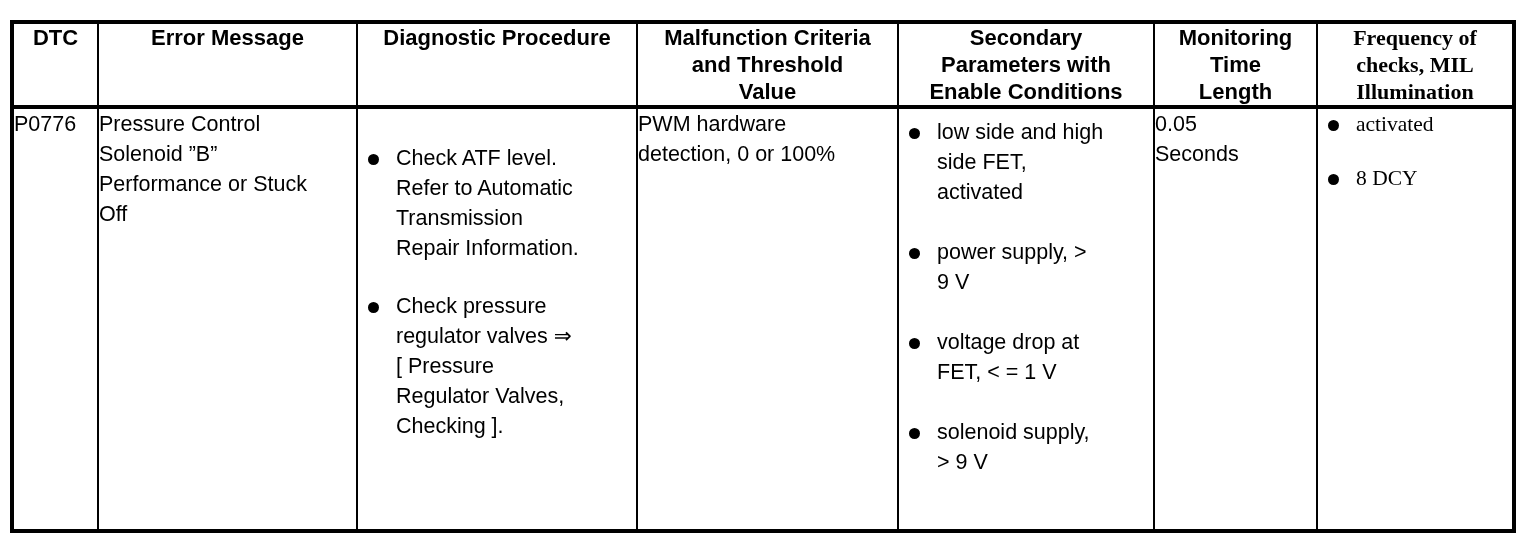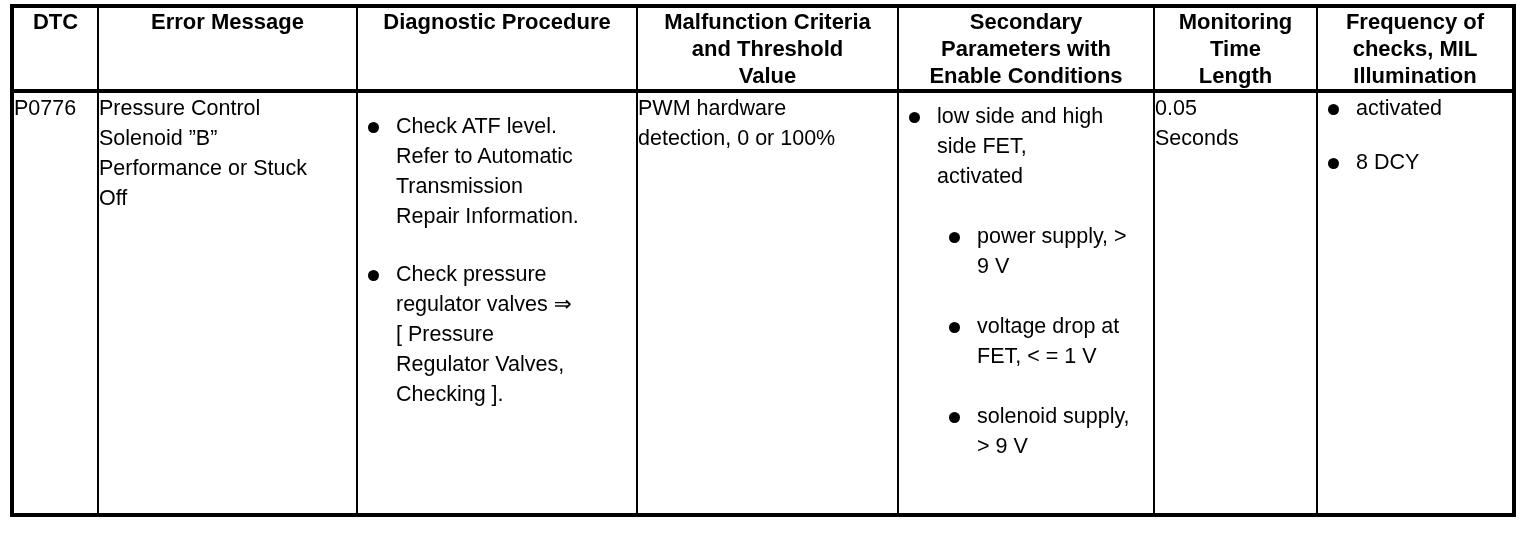--- a/index.html
+++ b/index.html
@@ -17,21 +17,21 @@
 
   .sheet {
     position: relative;
     width: 1520px;
     height: 546px;
   }
 
   table.dtc-table {
     position: absolute;
     left: 10px;
-    top: 4px;
+    top: 20px;
     width: 1502px;
     height: 513px;
     border-collapse: collapse;
     table-layout: fixed;
     background: #ffffff;
   }
 
   
   table.dtc-table {
     border: 4px solid #000000;
@@ -40,21 +40,21 @@
   table.dtc-table th,
   table.dtc-table td {
     border-left: 2px solid #c2410c;
     border-right: 2px solid #000000;
     padding: 0;
     vertical-align: top;
   }
   table.dtc-table th:first-child,
   table.dtc-table td:first-child { border-left: none; }
   table.dtc-table th:last-child,
-  table.dtc-table td:last-child { border-right: none; }
+  table.dtc-table td:last-child { border-right: none; font-family: Liberation Serif, serif; }
 
   thead th {
     border-bottom: 4px solid #000000;
     font-weight: bold;
     font-size: 22px;
     line-height: 27px;
     text-align: center;
     vertical-align: middle;
     padding: 4px 6px;
   }
@@ -102,24 +102,24 @@
     content: "";
     position: absolute;
     left: 10px;
     top: 11px;
     width: 11px;
     height: 11px;
     border-radius: 50%;
     background: #000000;
   }
   ul.bullets.gap-lg > li + li { margin-top: 28px; }
-  ul.bullets.gap-md > li + li { margin-top: 30px; margin-left: 40px; }
+  ul.bullets.gap-md > li + li { margin-top: 30px; }
   ul.bullets.gap-sm > li + li { margin-top: 24px; }
 
-  .diag-inner { padding-top: 18px; }
+  .diag-inner { padding-top: 34px; }
   .sec-inner  { padding-top: 8px; }
   .freq-inner { }
 
   .bullet-text { white-space: pre-line; }
 </style>
 </head>
 <body>
 
 <div class="sheet">
 

